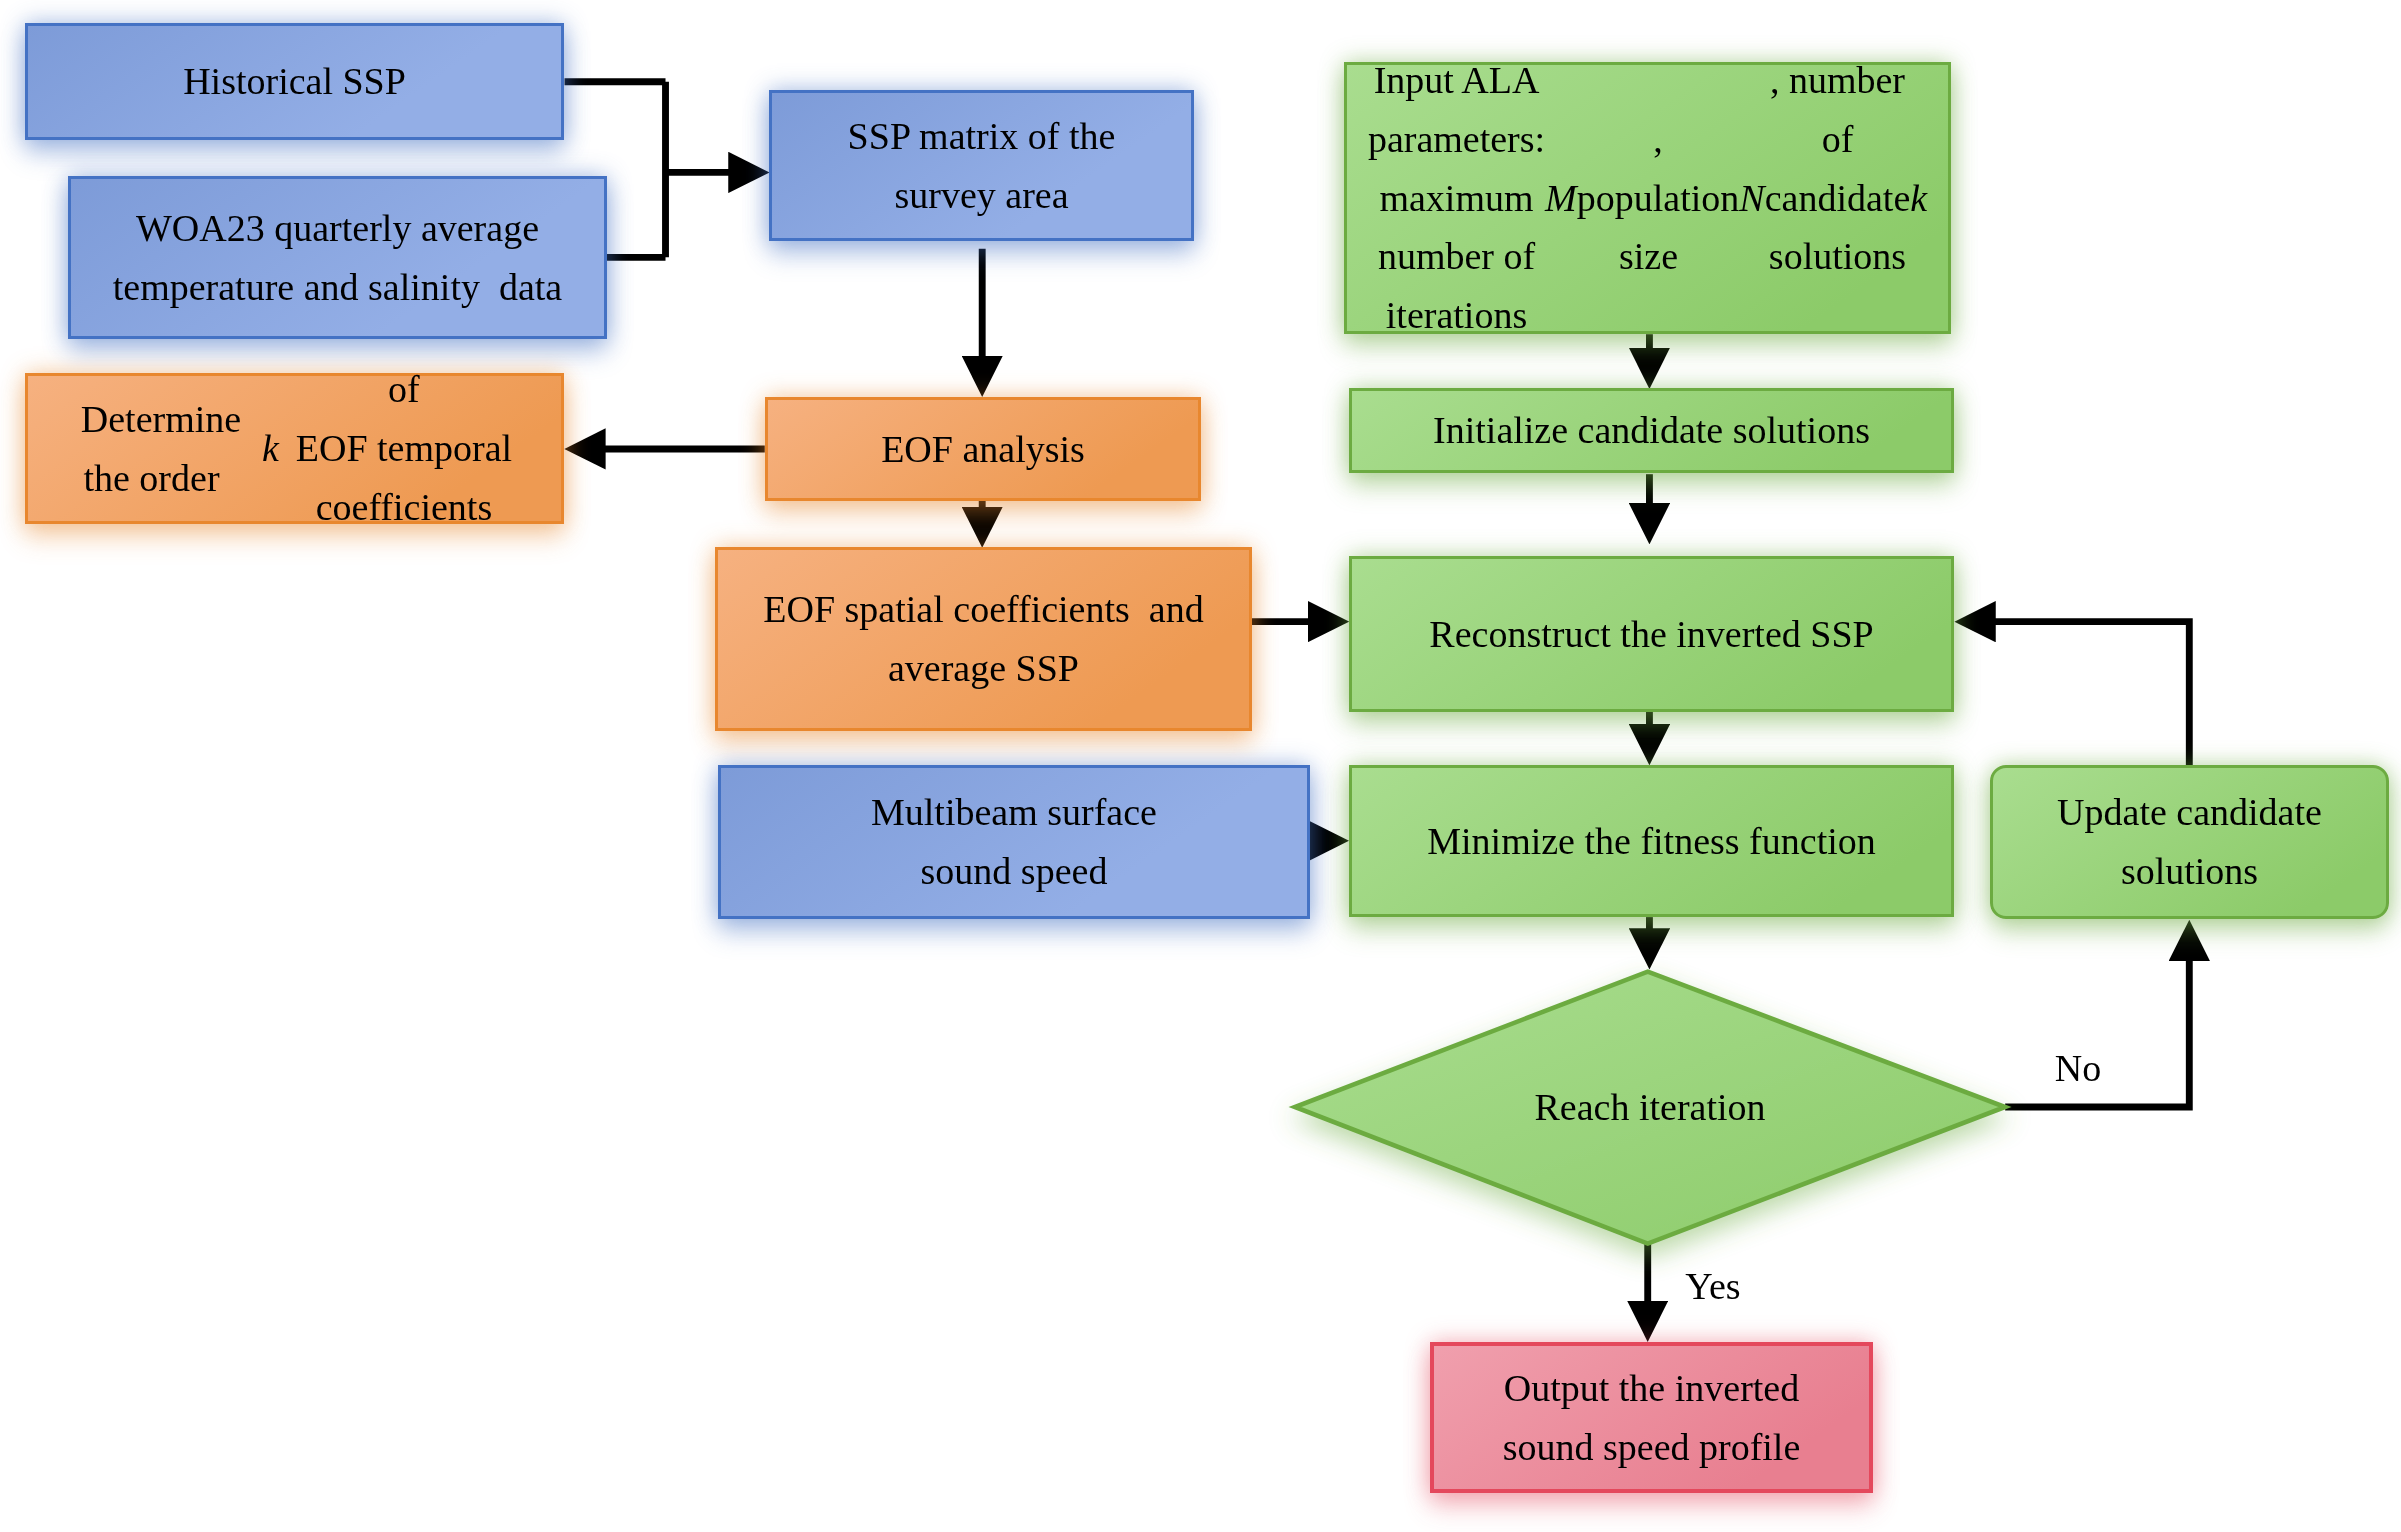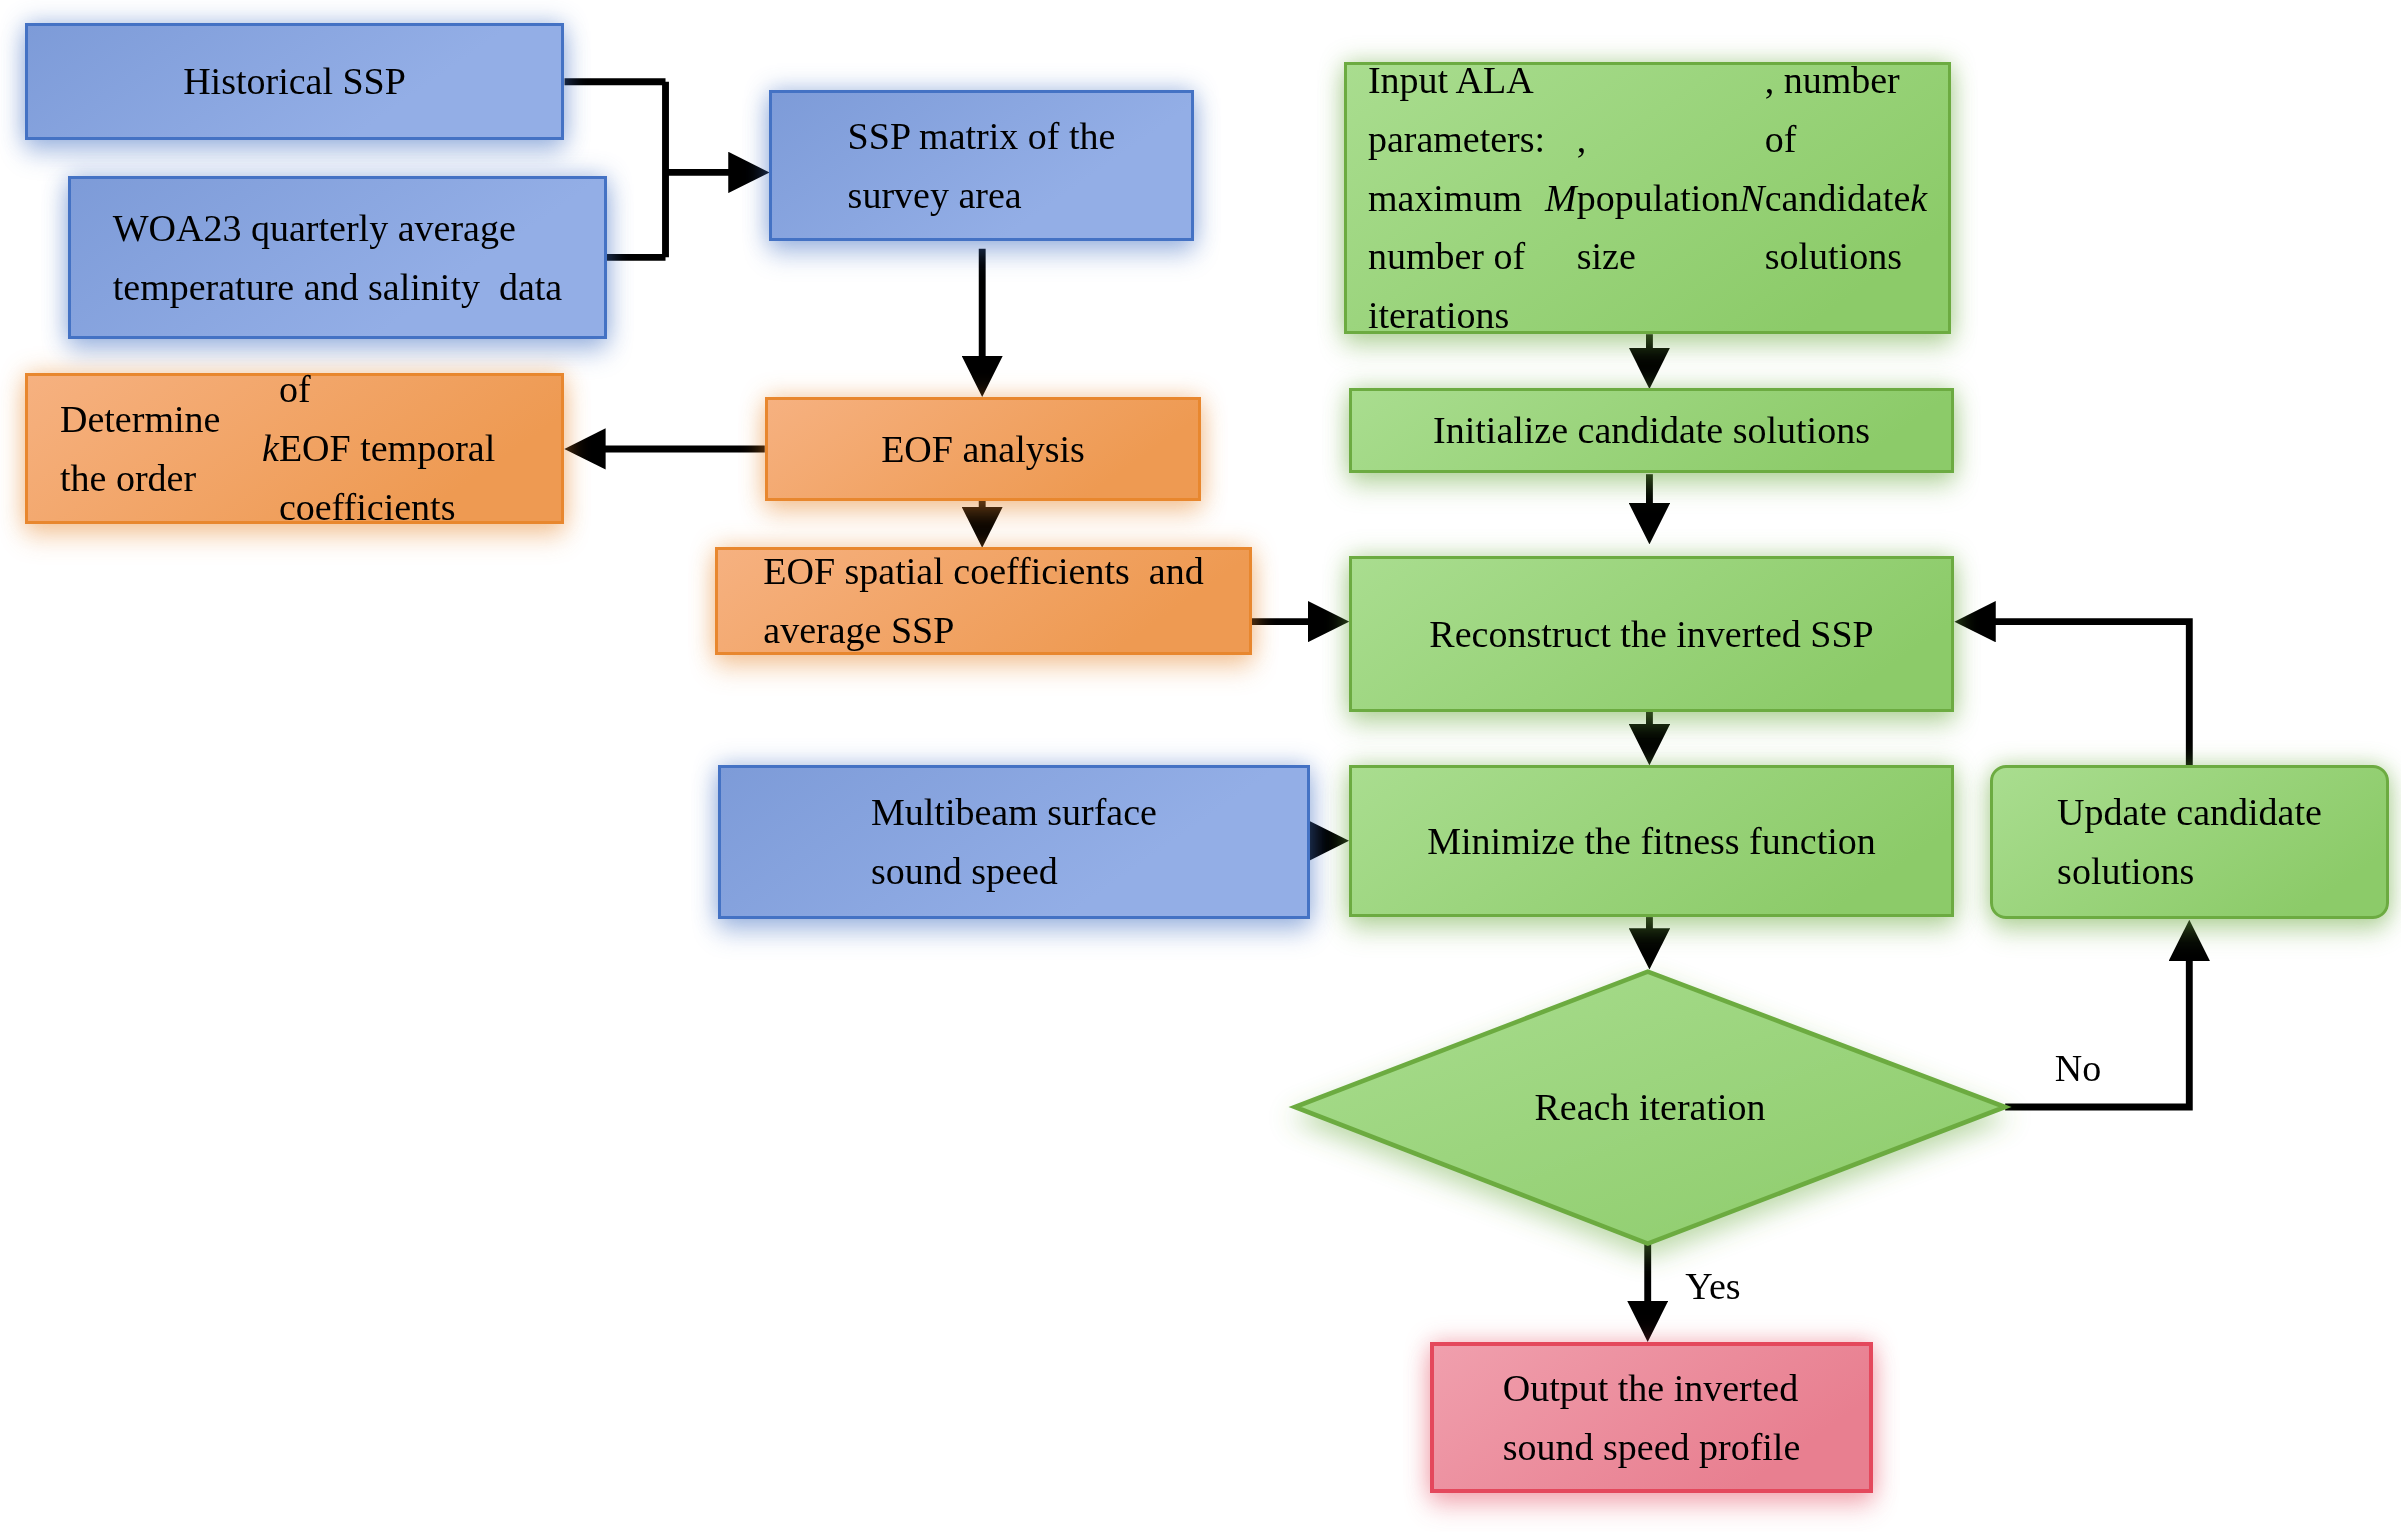--- a/index.html
+++ b/index.html
@@ -7,20 +7,21 @@
     position:relative;
     width:2401px;height:1533px;
     background:#ffffff;
     font-family:"Liberation Serif","DejaVu Serif",serif;
     overflow:hidden;
   }
   #wires{position:absolute;left:0;top:0;z-index:0;}
   .node{
     position:absolute;
     display:flex;align-items:center;justify-content:center;
+    text-align:center;
     font-size:38px;line-height:1.55;color:#000;
     white-space:pre-line;
     box-sizing:border-box;
     z-index:2;
     padding:19px 32px;
   }
   .node i{font-style:italic;}
   .blue{
     background:linear-gradient(145deg,var(--blue-fill) 0%,var(--blue-fill-light) 70%);
     border:3.4px solid var(--blue-border);
@@ -112,21 +113,21 @@
 temperature and salinity&nbsp; data</div>
 
   <div class="node orange" style="left:25px;top:373px;width:539px;height:151px;"><span>Determine the order &nbsp;</span><i>k</i><span> of
 EOF temporal coefficients</span></div>
 
   <div class="node blue" style="left:769px;top:90px;width:425px;height:151px;">SSP matrix of the
 survey area</div>
 
   <div class="node orange" style="left:765px;top:397px;width:436px;height:104px;">EOF analysis</div>
 
-  <div class="node orange" style="left:715px;top:547px;width:537px;height:108px;">EOF spatial coefficients&nbsp; and
+  <div class="node orange" style="left:715px;top:547px;width:537px;height:184px;">EOF spatial coefficients&nbsp; and
 average SSP</div>
 
   <div class="node blue" style="left:718px;top:765px;width:592px;height:154px;">Multibeam surface
 sound speed</div>
 
   <div class="node green" style="left:1344px;top:62px;width:607px;height:272px;"><span>Input ALA parameters:
 maximum number of iterations
 </span><i>M</i><span>, population size &nbsp;</span><i>N</i><span>, number of
 candidate solutions &nbsp;</span><i>k</i></div>
 

